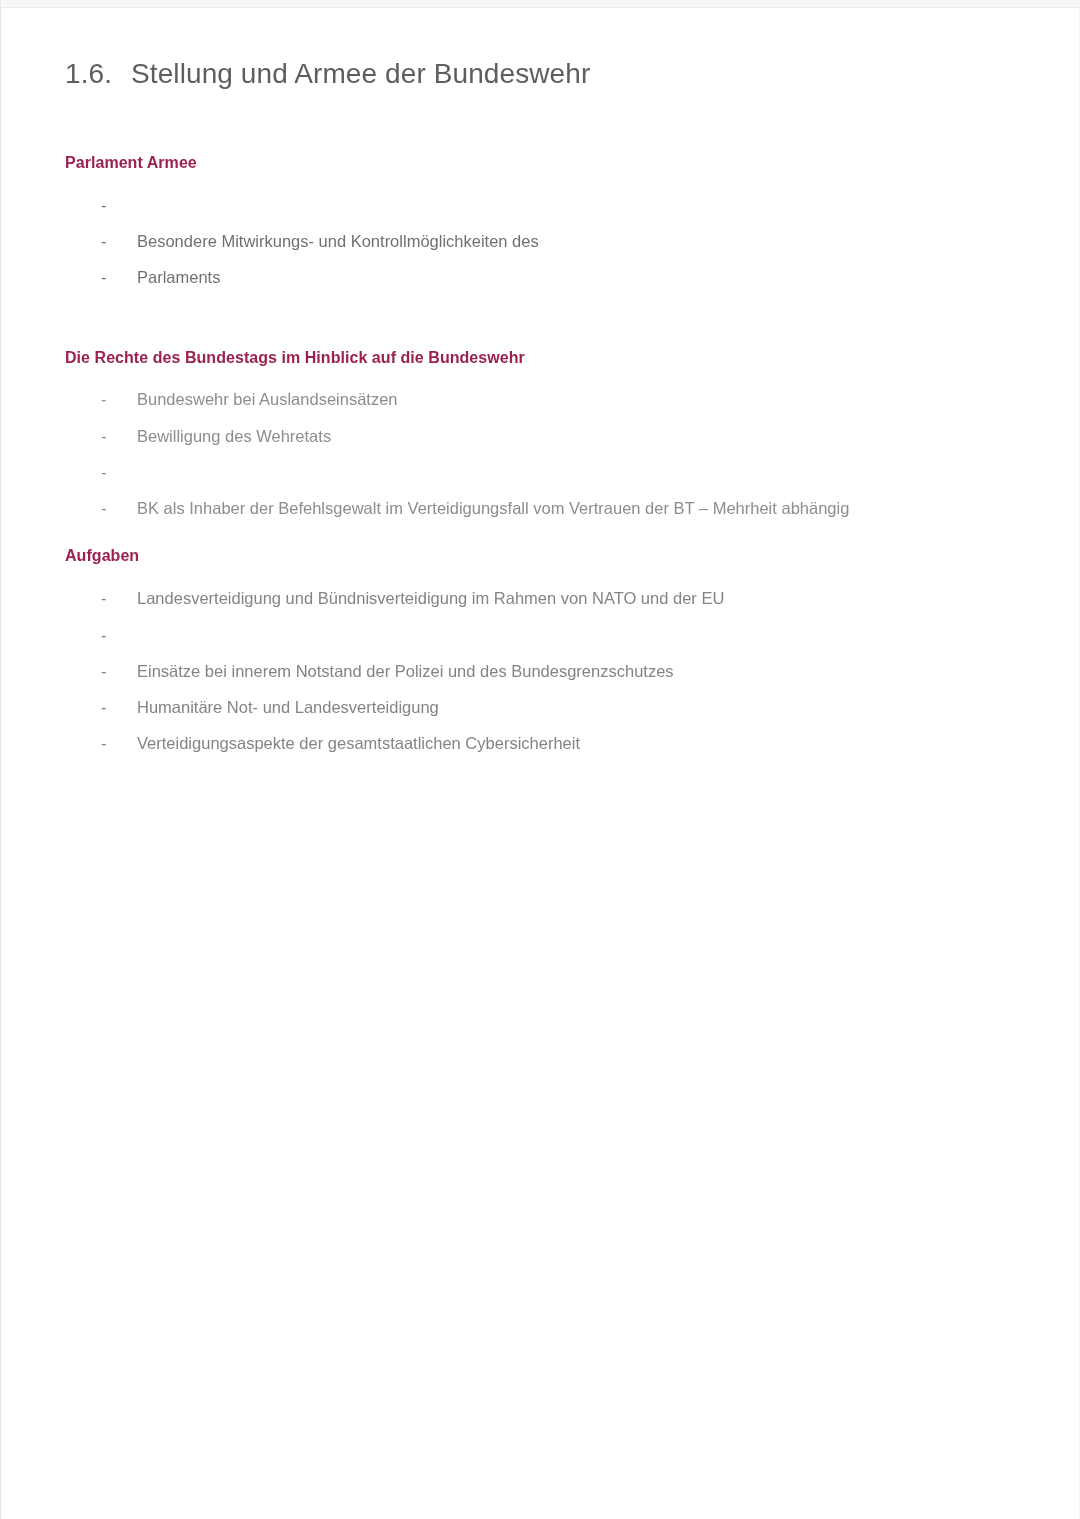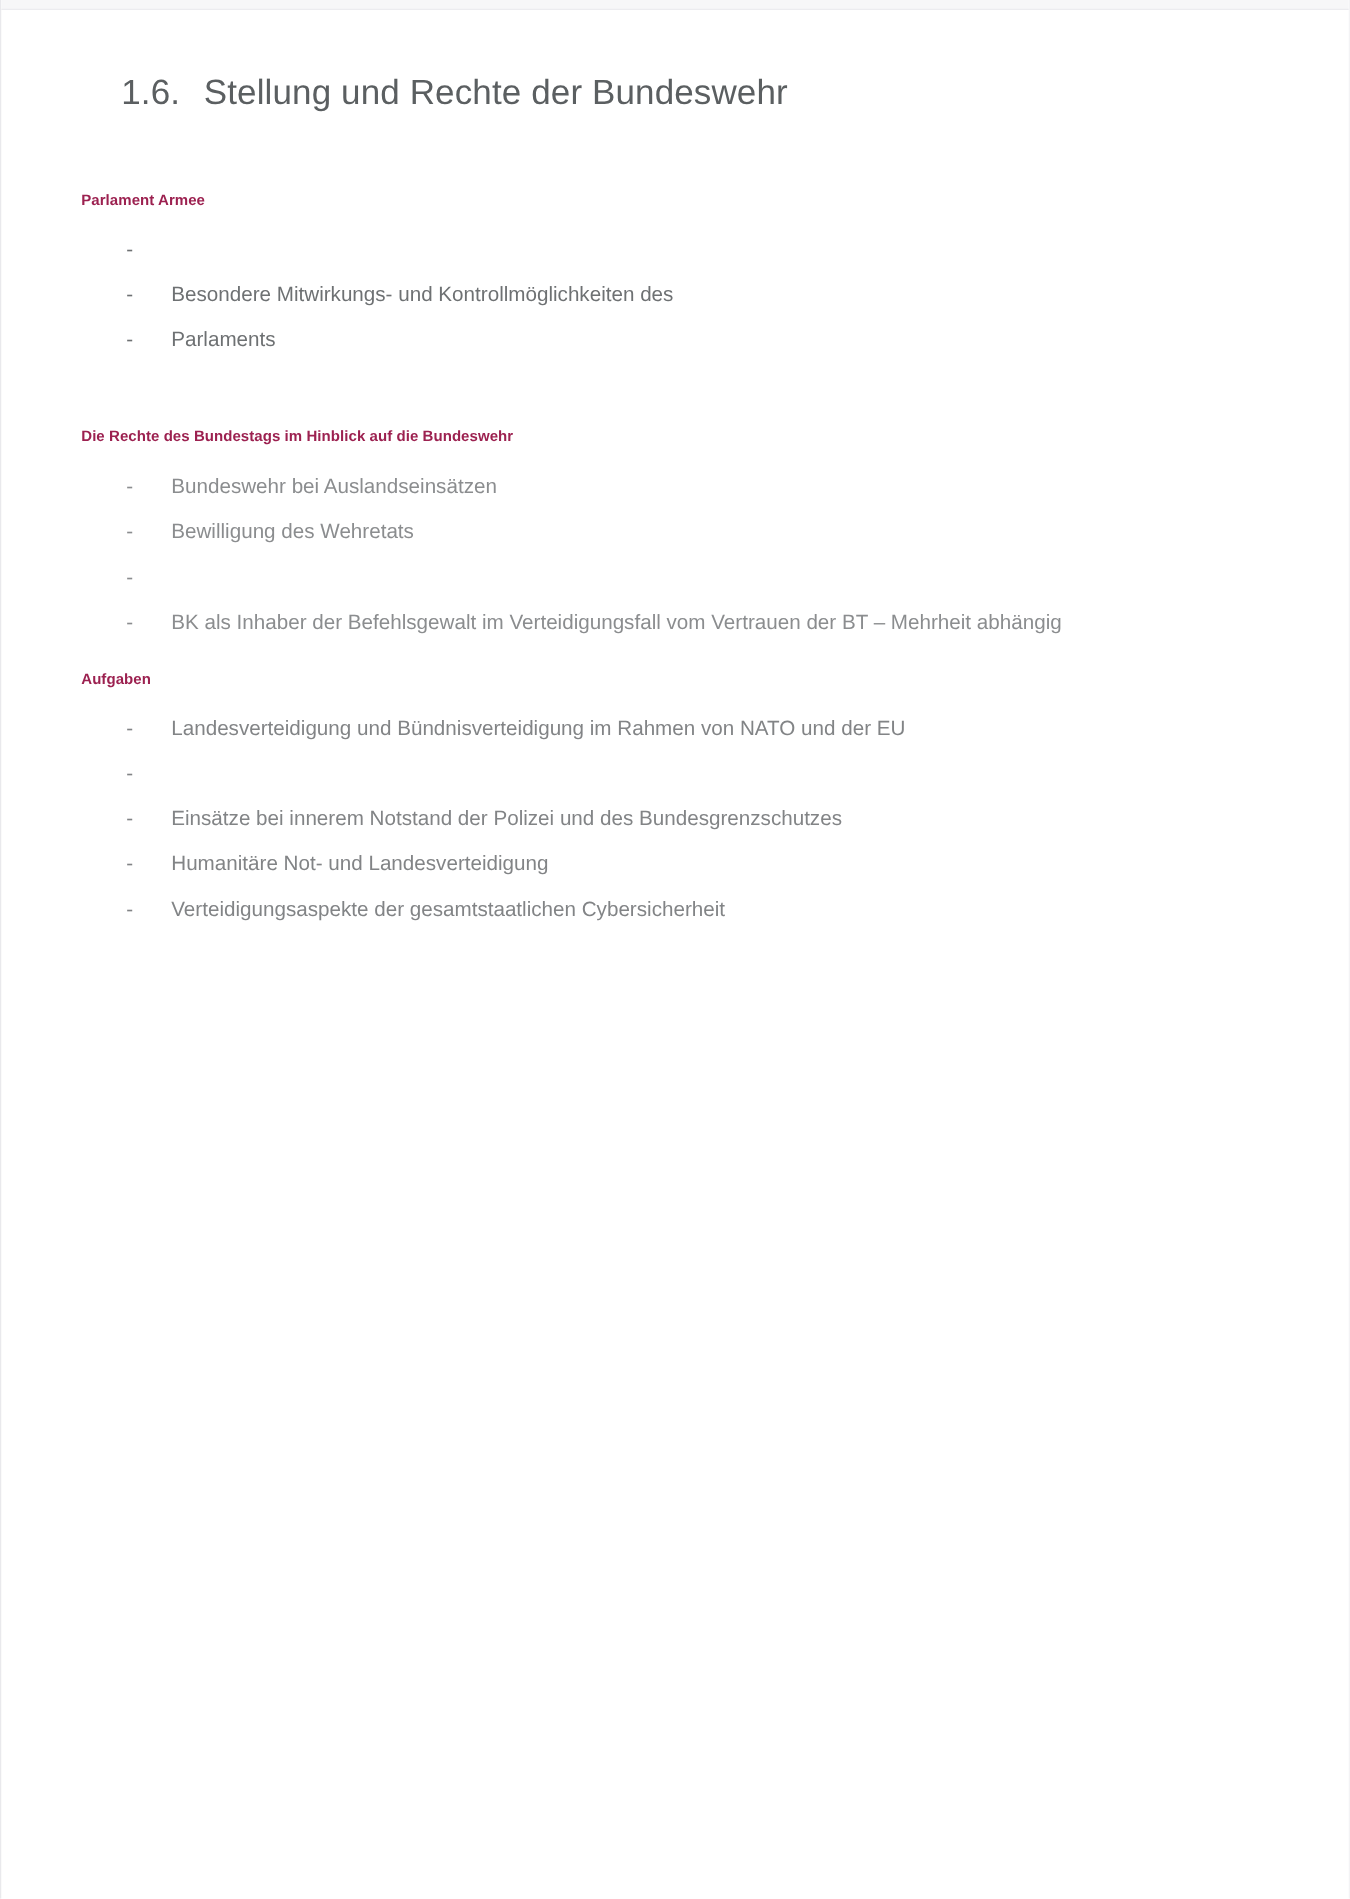--- a/index.html
+++ b/index.html
@@ -48,36 +48,35 @@
     font-size: 28px;
     font-weight: 400;
     color: #5b5f61;
     letter-spacing: 0.1px;
     margin: 0 0 0 0;
     line-height: 1.25;
   }
   .doc-title .num {
     flex: 0 0 auto;
     min-width: 66px;
-    margin-left: 32px;
   }
   .doc-title .ttl {
     flex: 0 1 auto;
   }
 
   
   .section {
     margin-top: 0;
   }
   .section.first { margin-top: 62px; }
   .section.middle { margin-top: 52px; }
   .section.last  { margin-top: 20px; }
 
   .section-heading {
-    font-size: 12px;
+    font-size: 16px;
     font-weight: 700;
     color: #9c2150;
     letter-spacing: 0.05px;
     line-height: 1.3;
     margin: 0 0 13px 0;
   }
 
   ul.bullets {
     list-style: none;
     margin: 0;
@@ -109,21 +108,21 @@
 <body>
 
 <div class="page">
 
   <div class="top-strip"></div>
 
   <div class="content">
 
     <h1 class="doc-title">
       <span class="num">1.6.</span>
-      <span class="ttl">Stellung und Rechte der Bundeswehr</span>
+      <span class="ttl">Stellung und Armee der Bundeswehr</span>
     </h1>
 
     <section class="section first">
       <h2 class="section-heading">Parlament Armee</h2>
       <ul class="bullets tone-dark">
         <li>
           <span class="dash">-</span>
         </li>
         <li>
           <span class="dash">-</span>

